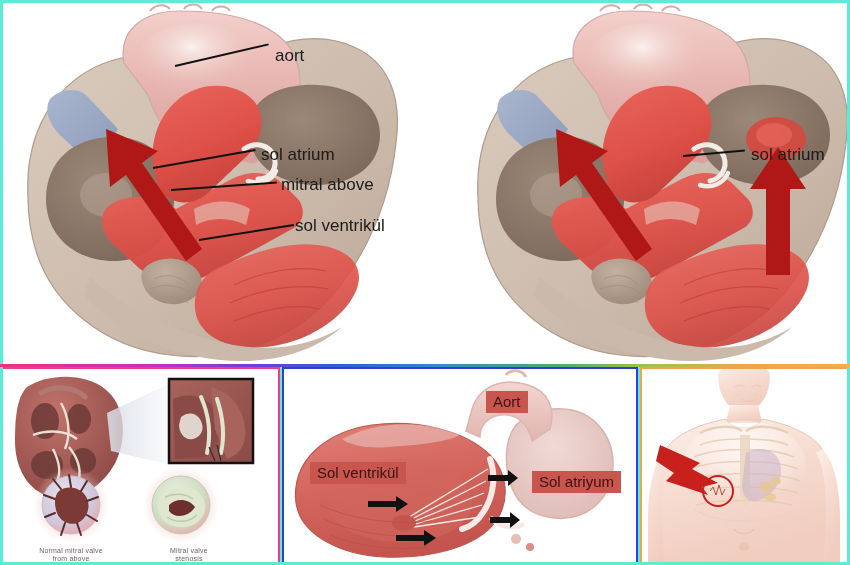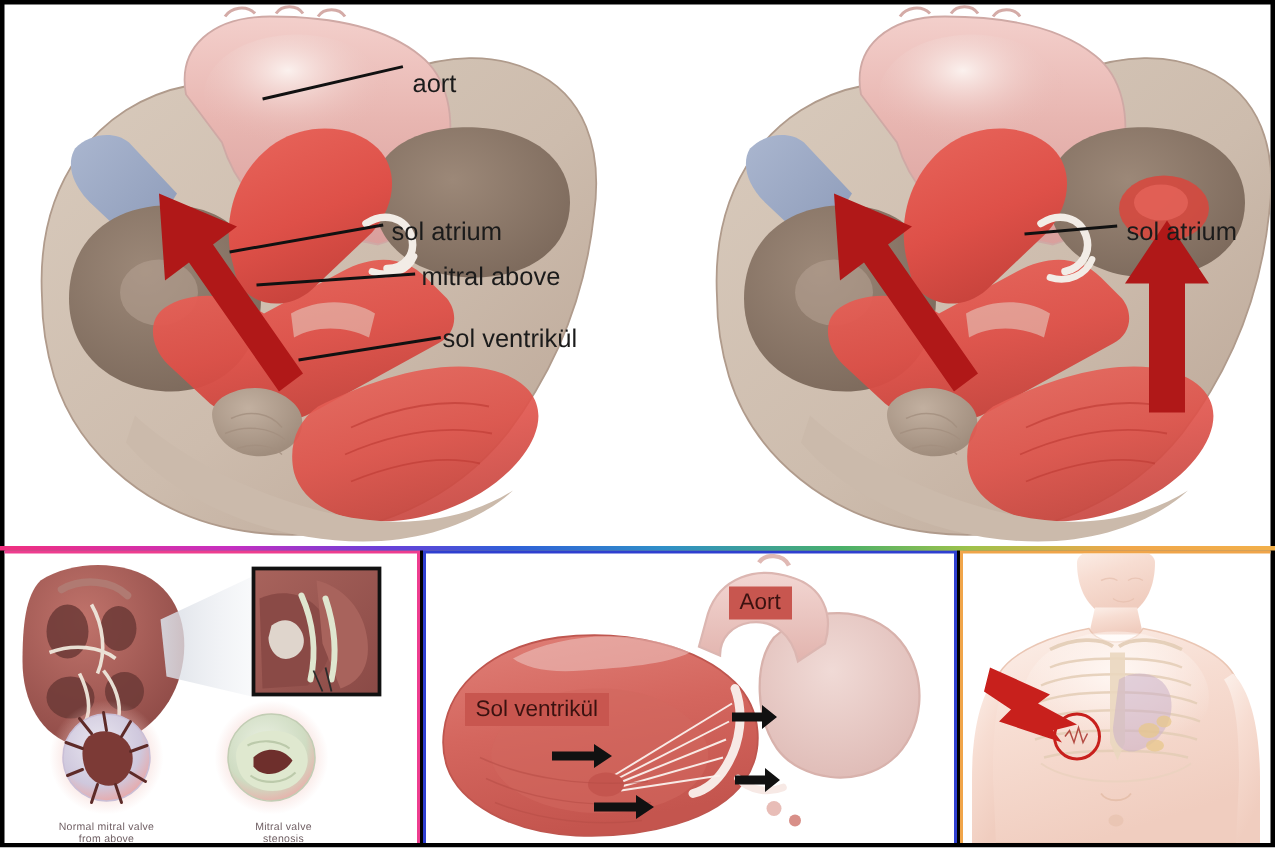--- a/index.html
+++ b/index.html
@@ -1,17 +1,17 @@
 <!DOCTYPE html>
 <html><head>
 <meta charset="utf-8">
 <style>
   html,body{margin:0;padding:0;background:#fff;}
   body{width:850px;height:565px;overflow:hidden;font-family:"Liberation Sans",sans-serif;}
-  #collage{position:relative;width:850px;height:565px;background:#000000;box-sizing:border-box;}
+  #collage{position:relative;width:850px;height:565px;background:#5eead4;box-sizing:border-box;}
 
   
   .divider{position:absolute;left:0;top:364px;width:850px;height:3px;z-index:30;
     background:linear-gradient(90deg,#f0307e 0%,#c62fc0 18%,#6a3fd8 30%,#2f5fd8 40%,#2f8fc8 52%,#49b06a 66%,#9ec24a 76%,#f0a64a 88%,#f2b04a 100%);}
 
   
   .top{position:absolute;left:3px;top:3px;width:844px;height:361px;background:#fff;overflow:hidden;}
   .heart-fig{position:absolute;top:0;width:470px;height:361px;}
   .heart-left{left:-5px;}
   .heart-right{left:445px;}
@@ -383,20 +383,21 @@
         <path d="M204 106 L224 106 L224 101 L234 109 L224 117 L224 112 L204 112 Z"></path>
         <path d="M206 148 L226 148 L226 143 L236 151 L226 159 L226 154 L206 154 Z"></path>
       </g>
 
       <circle cx="232" cy="170" r="5" fill="#e8bdb7"></circle>
       <circle cx="246" cy="178" r="4" fill="#d88f88"></circle>
     </svg>
 
     <div class="tag" style="left:202px;top:22px;">Aort</div>
     <div class="tag" style="left:26px;top:93px;">Sol ventrikül</div>
+    <div class="tag" style="left:248px;top:102px;">Sol atriyum</div>
   </div>
 
   <div class="panel p-right">
     <svg width="205" height="193" viewBox="0 0 205 193">
       <defs>
         <linearGradient id="skin" x1="0" y1="0" x2="0.4" y2="1">
           <stop offset="0%" stop-color="#fcf0ea"></stop>
             <stop offset="45%" stop-color="#f7ddd2"></stop>
           <stop offset="100%" stop-color="#f0cdbf"></stop>
         </linearGradient>

